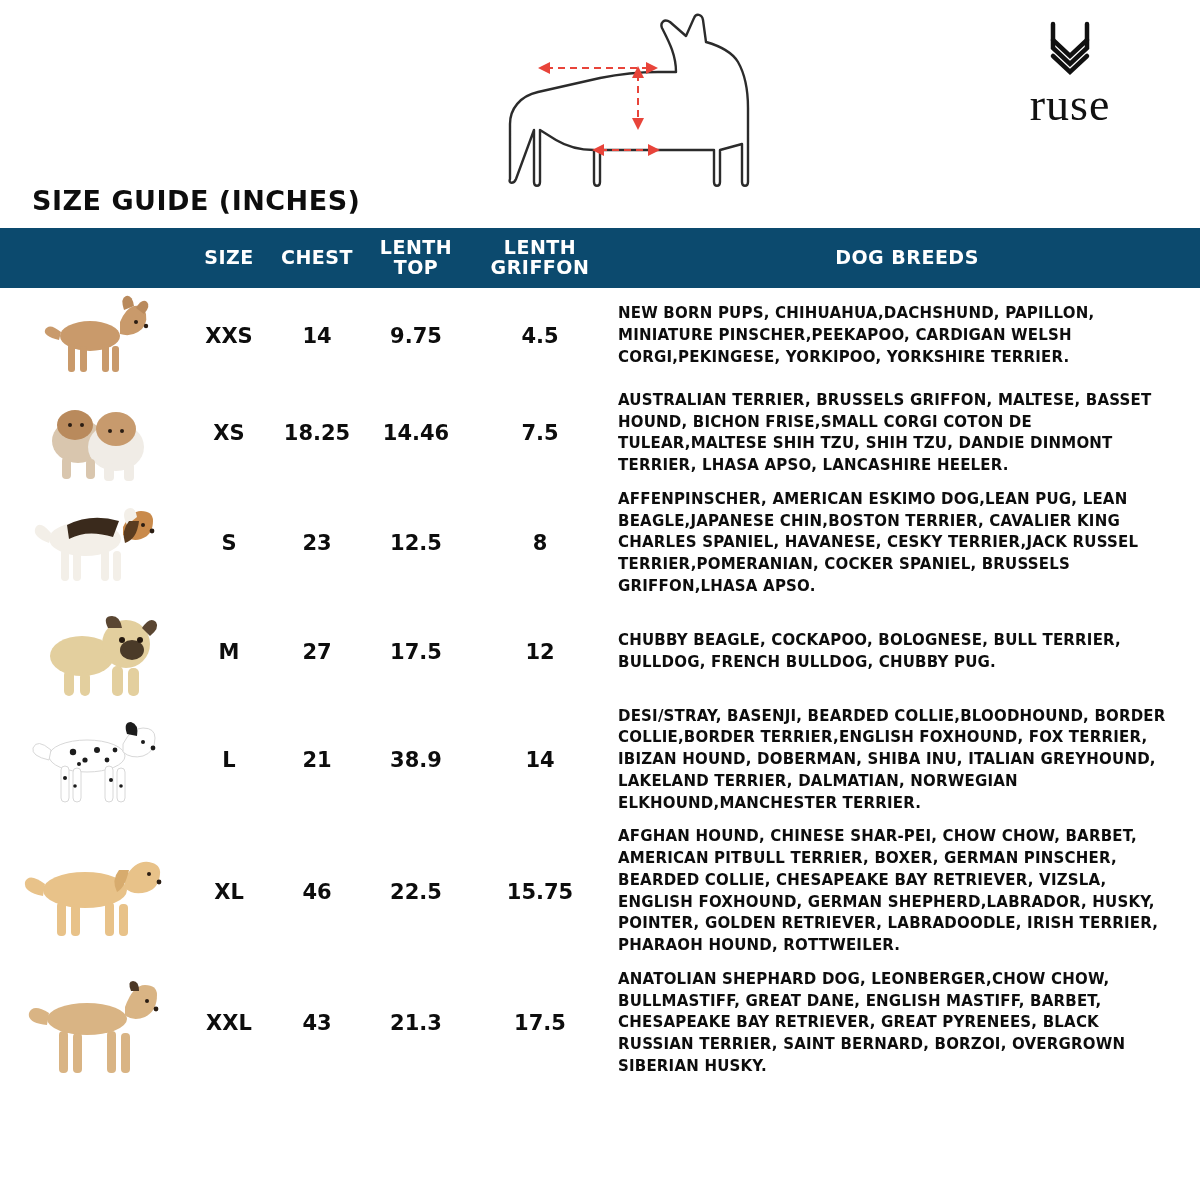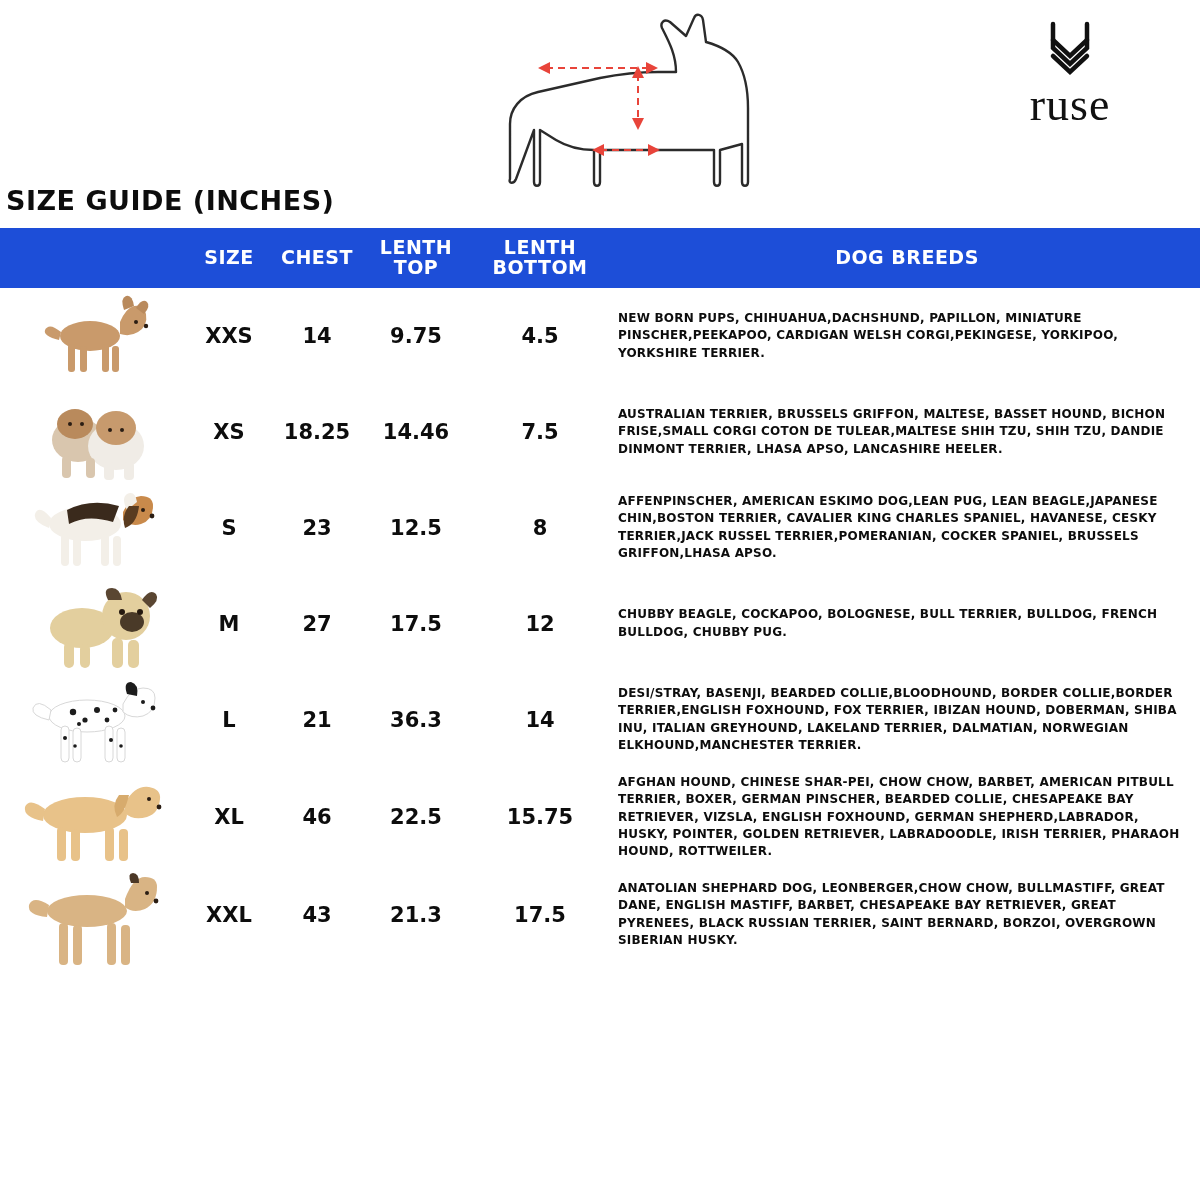--- a/index.html
+++ b/index.html
@@ -37,36 +37,36 @@
   .brand-name {
     font-family: "Liberation Serif", serif;
     font-size: 46px;
     letter-spacing: 1px;
     color: #111;
     line-height: 1;
     margin-top: 4px;
   }
   .title {
     position: absolute;
-    left: 6px; top: 185px;
+    left: 32px; top: 185px;
     font-size: 27px;
     font-weight: bold;
     letter-spacing: 0.5px;
     color: #0d0d0d;
     font-family: "DejaVu Sans", sans-serif;
   }
 
   
   table.size-table {
     border-collapse: collapse;
     width: 1200px;
     table-layout: fixed;
   }
   table.size-table thead tr {
-    background: #1d4ed8;
+    background: #0c4a6e;
     color: #fff;
   }
   table.size-table thead th {
     font-size: 19px;
     font-weight: bold;
     letter-spacing: 0.5px;
     padding: 10px 0;
     font-family: "DejaVu Sans", sans-serif;
     line-height: 1.05;
     vertical-align: middle;
@@ -83,21 +83,21 @@
     font-family: "DejaVu Sans", sans-serif;
     color: #0d0d0d;
   }
   td.cell-size, td.cell-num {
     text-align: center;
     font-size: 21px;
     font-weight: bold;
     margin-top: 44px;
   }
   td.cell-breeds {
-    font-size: 12px;
+    font-size: 15px;
     font-weight: bold;
     line-height: 1.45;
     letter-spacing: 0.2px;
     padding: 6px 20px 6px 4px;
   }
   td.cell-img { text-align: center; padding: 4px 0; }
 
   
   .ph {
     position: relative;
@@ -171,21 +171,21 @@
       <tr>
         <th></th>
         <th>SIZE</th>
         <th>CHEST</th>
         <th>
           <div>LENTH</div>
           <div>TOP</div>
         </th>
         <th>
           <div>LENTH</div>
-          <div>BOTTOM</div>
+          <div>GRIFFON</div>
         </th>
         <th>DOG BREEDS</th>
       </tr>
     </thead>
     <tbody>
 
       <tr>
         <td class="cell-img">
           <div class="ph">
             <svg width="150" height="88" viewBox="0 0 150 88">
@@ -321,21 +321,21 @@
                     <circle cx="106" cy="70" r="1.8"></circle>
                 </g>
                 <circle cx="128" cy="26" r="2" fill="#1c1c1c"></circle>
                 <circle cx="138" cy="32" r="2.4" fill="#1c1c1c"></circle>
               </g>
             </svg>
           </div>
         </td>
         <td class="cell-size">L</td>
         <td class="cell-num">21</td>
-        <td class="cell-num">36.3</td>
+        <td class="cell-num">38.9</td>
         <td class="cell-num">14</td>
         <td class="cell-breeds">DESI/STRAY, BASENJI, BEARDED COLLIE,BLOODHOUND, BORDER COLLIE,BORDER TERRIER,ENGLISH FOXHOUND, FOX TERRIER, IBIZAN HOUND, DOBERMAN, SHIBA INU, ITALIAN GREYHOUND, LAKELAND TERRIER, DALMATIAN, NORWEGIAN ELKHOUND,MANCHESTER TERRIER.</td>
       </tr>
 
       <tr>
         <td class="cell-img">
           <div class="ph">
             <svg width="165" height="96" viewBox="0 0 165 96">
               <g fill="#e8c289">
                 <ellipse cx="72" cy="42" rx="42" ry="18"></ellipse>

